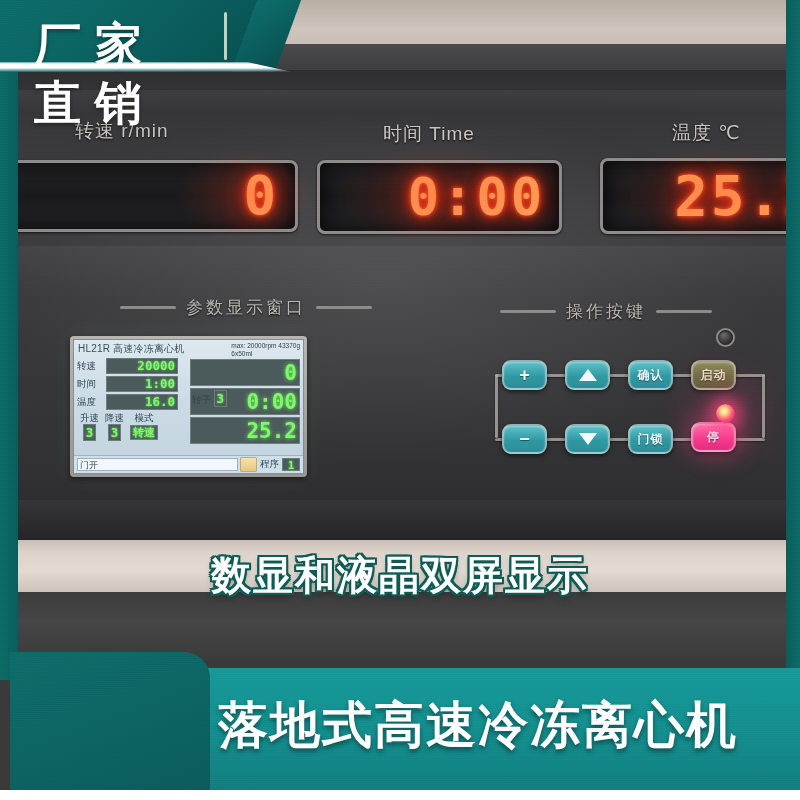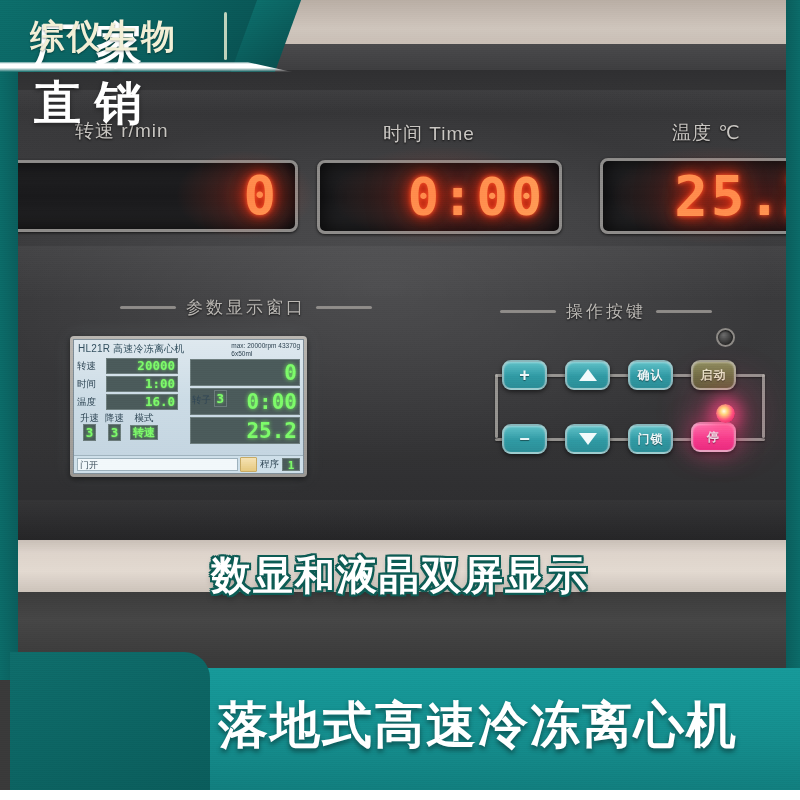--- a/index.html
+++ b/index.html
@@ -458,21 +458,20 @@
       <span class="cn">停</span>
     </div>
   </div>
   <div class="lamp-off"></div>
   <div class="lamp-on"></div>
 
   <div class="logo-left-band"></div>
   <div class="logo-right-band"></div>
 
   <div class="logo"></div>
-  <div class="logo-txt">综仪生物</div>
   <div class="logo-div"></div>
   <div class="logo-edge"></div>
 
   <div class="mid-caption">数显和液晶双屏显示</div>
 
   <div class="bottom-teal"></div>
   <div class="bottom-title">落地式高速冷冻离心机</div>
   <div class="bottom-badge"></div>
   <div class="badge-l1">厂家</div>
   <div class="badge-l2">直销</div>

